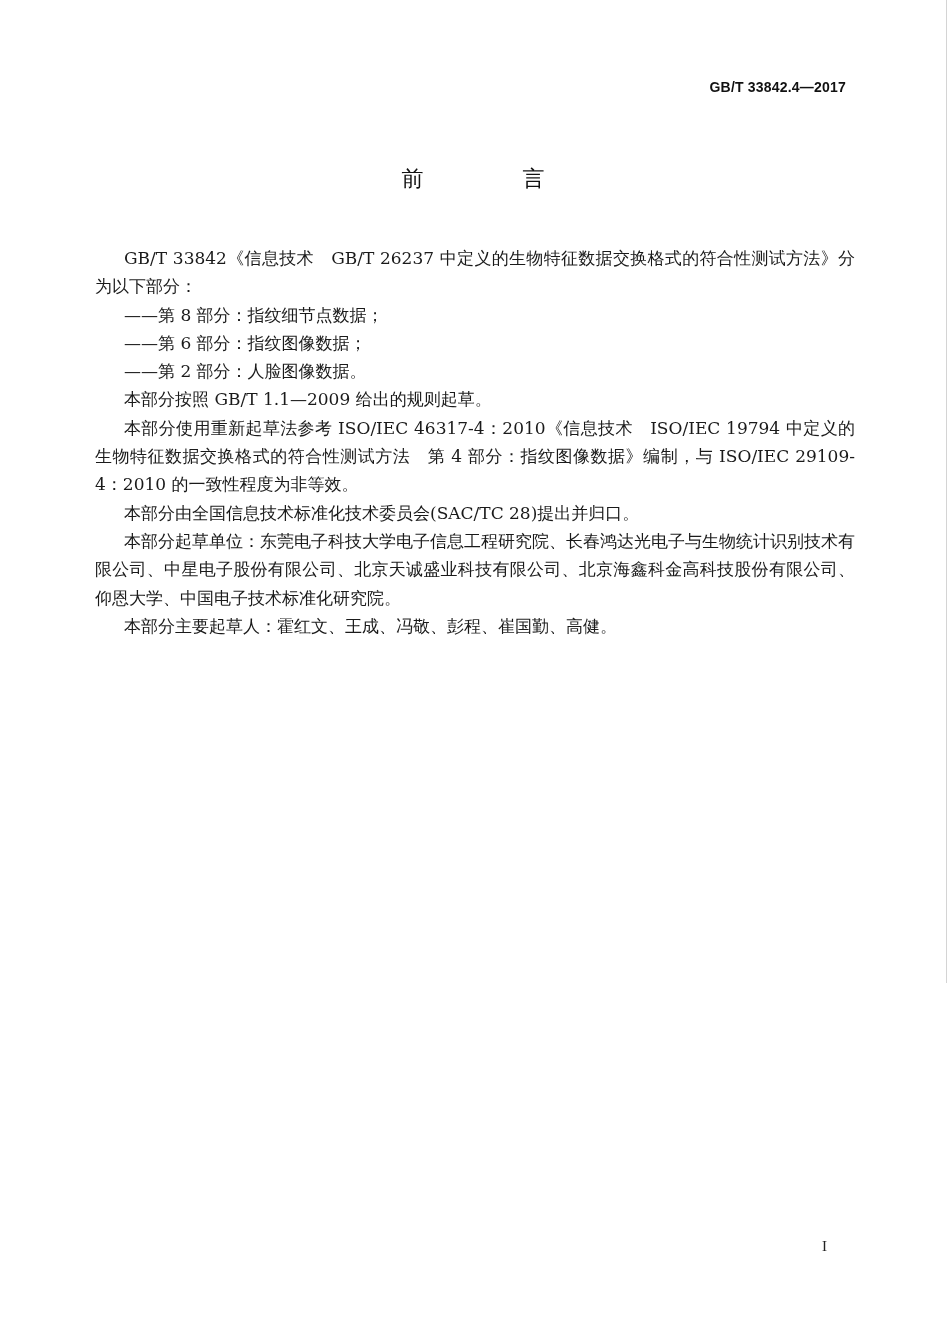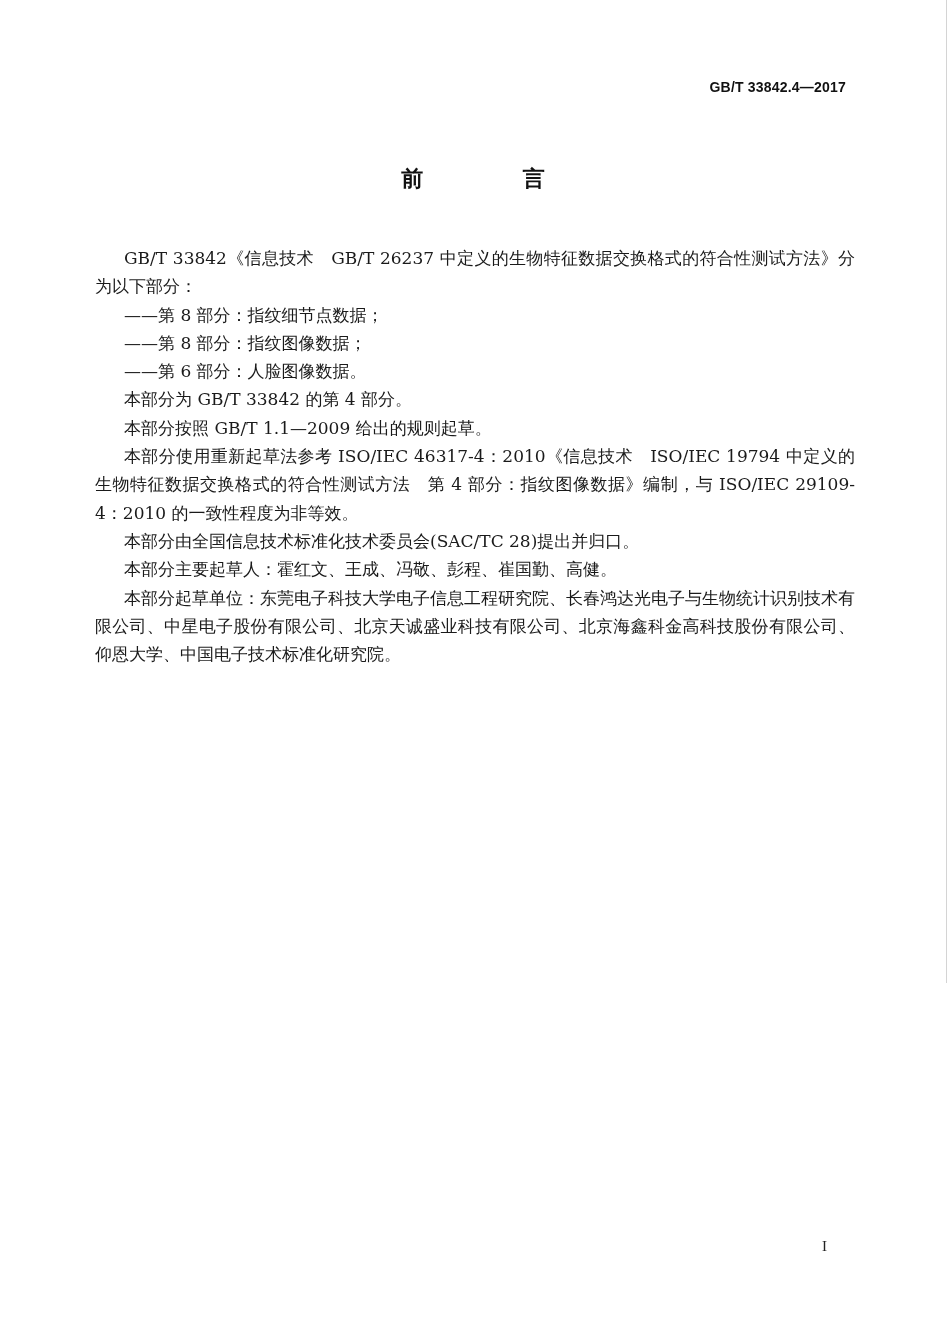--- a/index.html
+++ b/index.html
@@ -33,21 +33,21 @@
       letter-spacing: 0.2px;
       color: #111;
     }
     .title {
       position: absolute;
       top: 164px;
       left: 0;
       width: 946px;
       text-align: center;
       font-family: "DejaVu Sans", sans-serif;
-      font-weight: bold;
+      font-weight: normal;
       font-size: 22px;
       letter-spacing: 46px;
       text-indent: 46px;
       color: #111;
     }
     .body-text {
       position: absolute;
       top: 244px;
       left: 95px;
       width: 760px;
@@ -76,24 +76,23 @@
 <body>
 
 <div class="page">
   <div class="std-code">GB/T 33842.4—2017</div>
 
   <div class="title">前 言</div>
 
   <div class="body-text">
     <p class="para">GB/T 33842《信息技术　GB/T 26237 中定义的生物特征数据交换格式的符合性测试方法》分为以下部分：</p>
     <p class="para dash">——第 8 部分：指纹细节点数据；</p>
-    <p class="para dash">——第 8 部分：指纹图像数据；</p>
-    <p class="para dash">——第 6 部分：人脸图像数据。</p>
-    <p class="para">本部分为 GB/T 33842 的第 4 部分。</p>
+    <p class="para dash">——第 6 部分：指纹图像数据；</p>
+    <p class="para dash">——第 2 部分：人脸图像数据。</p>
     <p class="para">本部分按照 GB/T 1.1—2009 给出的规则起草。</p>
     <p class="para">本部分使用重新起草法参考 ISO/IEC 46317-4：2010《信息技术　ISO/IEC 19794 中定义的生物特征数据交换格式的符合性测试方法　第 4 部分：指纹图像数据》编制，与 ISO/IEC 29109-4：2010 的一致性程度为非等效。</p>
     <p class="para">本部分由全国信息技术标准化技术委员会(SAC/TC 28)提出并归口。</p>
+    <p class="para">本部分起草单位：东莞电子科技大学电子信息工程研究院、长春鸿达光电子与生物统计识别技术有限公司、中星电子股份有限公司、北京天诚盛业科技有限公司、北京海鑫科金高科技股份有限公司、仰恩大学、中国电子技术标准化研究院。</p>
     <p class="para">本部分主要起草人：霍红文、王成、冯敬、彭程、崔国勤、高健。</p>
-    <p class="para">本部分起草单位：东莞电子科技大学电子信息工程研究院、长春鸿达光电子与生物统计识别技术有限公司、中星电子股份有限公司、北京天诚盛业科技有限公司、北京海鑫科金高科技股份有限公司、仰恩大学、中国电子技术标准化研究院。</p>
   </div>
 
   <div class="page-num">I</div>
 </div>
 
 </body></html>

